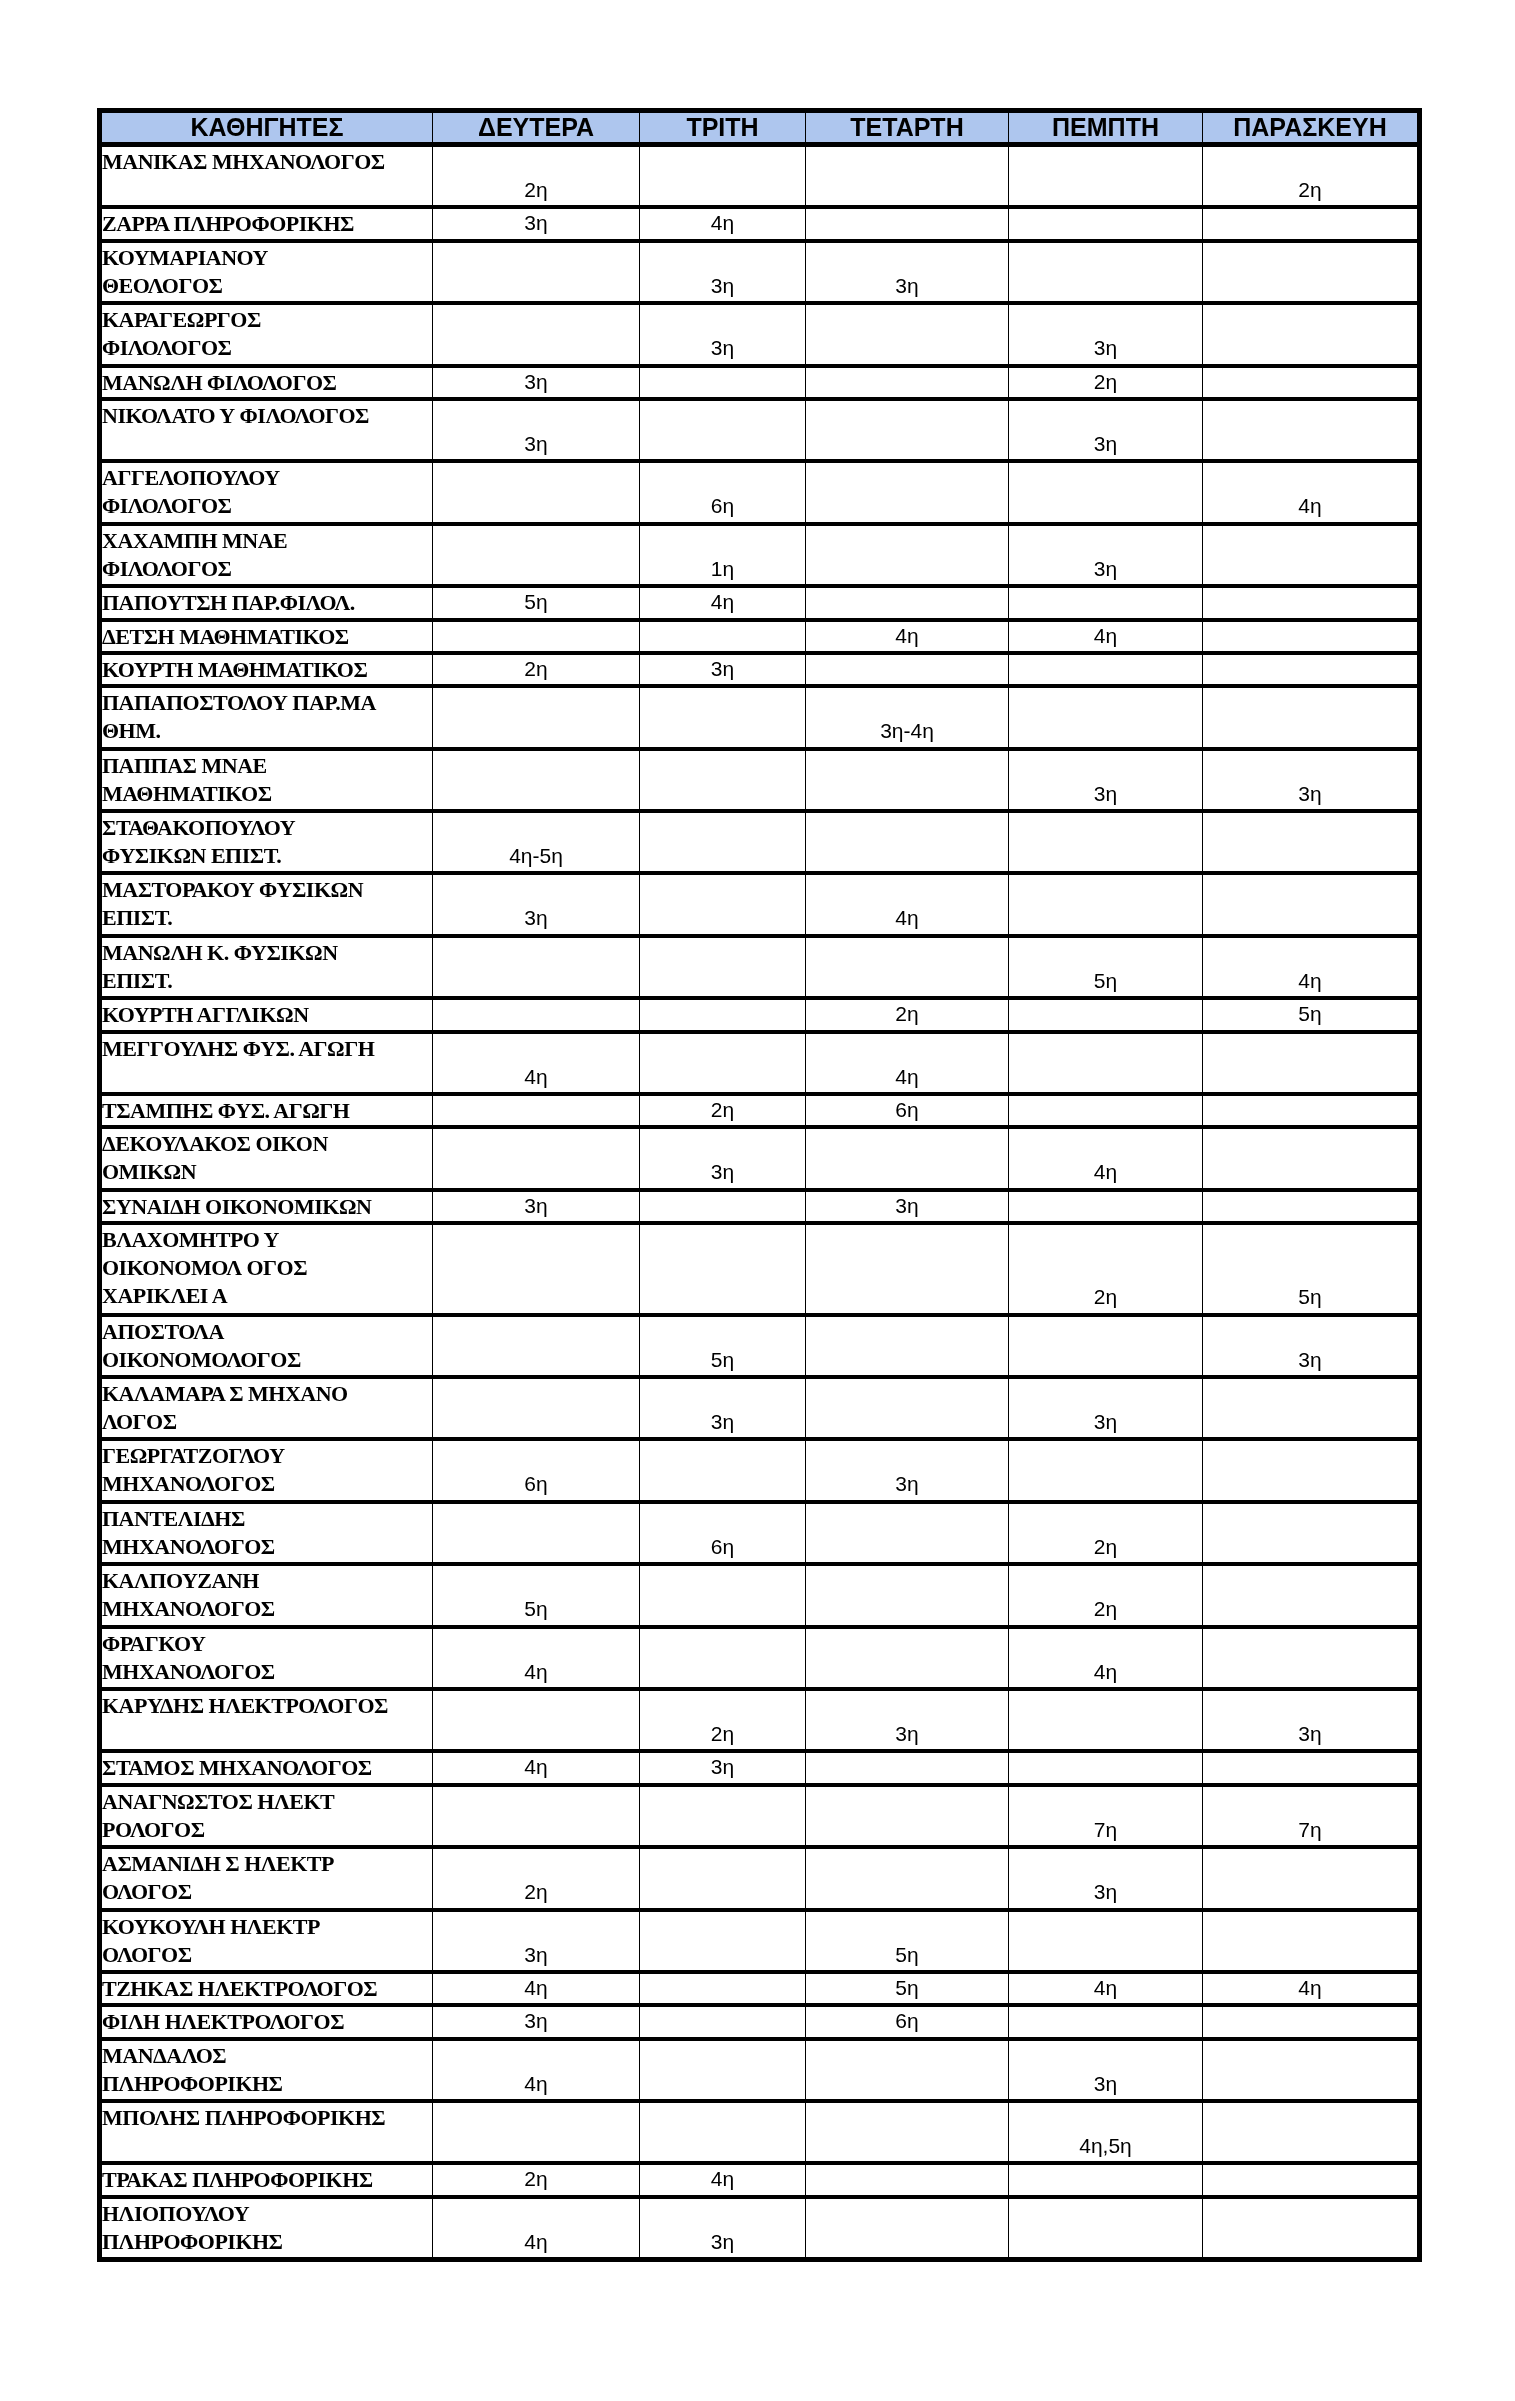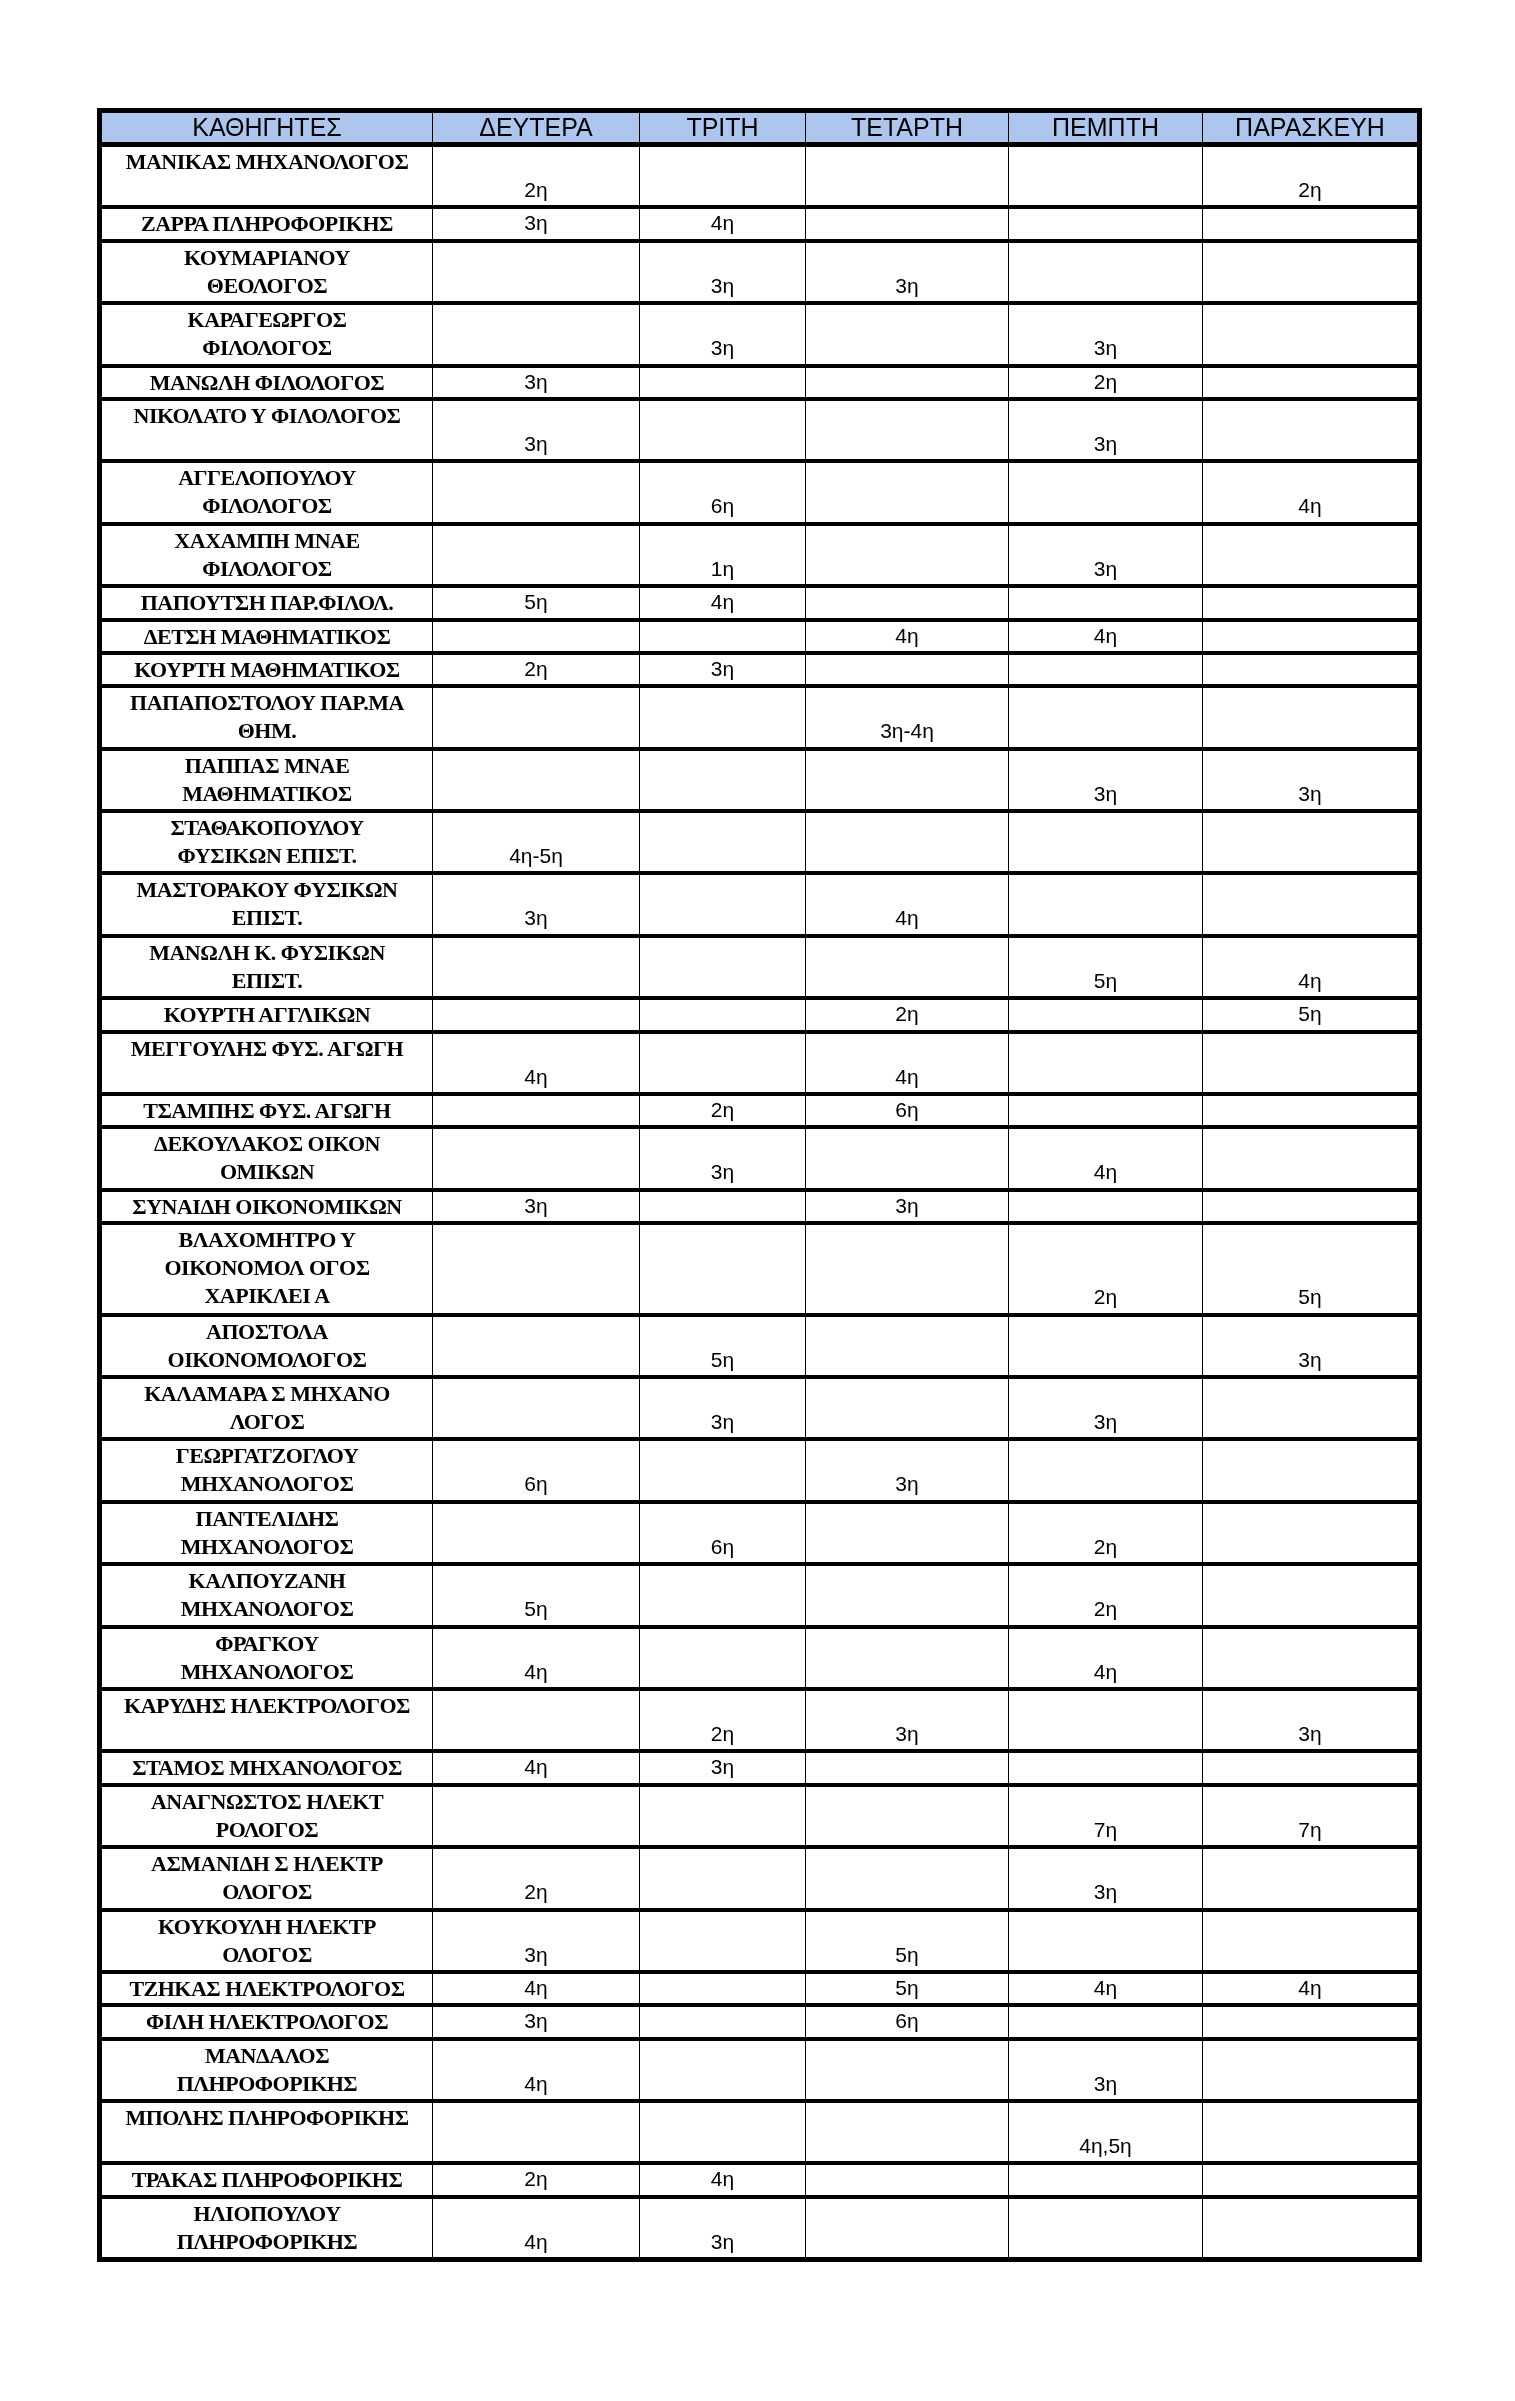--- a/index.html
+++ b/index.html
@@ -27,21 +27,21 @@
   col.c1 { width: 207px; }
   col.c2 { width: 166px; }
   col.c3 { width: 203px; }
   col.c4 { width: 194px; }
   col.c5 { width: 217px; }
 
   th {
     background: #aec6ee;
     font-family: "Liberation Sans", sans-serif;
     font-size: 25px;
-    font-weight: normal;
+    font-weight: bold;
     color: #000000;
     vertical-align: middle;
     height: 27px;
     border-left: 1.9px solid #000;
     border-right: 1.9px solid #000;
     border-bottom: 5.8px solid #000;
     padding: 0;
     overflow: hidden;
     white-space: nowrap;
   }
@@ -53,21 +53,20 @@
     padding: 0;
     overflow: hidden;
     color: #000000;
   }
   td.name-cell {
     font-family: "Liberation Serif", serif;
     font-weight: bold;
     font-size: 22px;
     line-height: 28px;
     letter-spacing: -0.5px;
-    text-align: center;
     vertical-align: top;
     padding-top: 1px;
   }
   td.val-cell {
     font-family: "Liberation Sans", sans-serif;
     font-size: 21px;
     line-height: 26px;
     text-align: center;
     vertical-align: bottom;
     padding-bottom: 2.4px;

